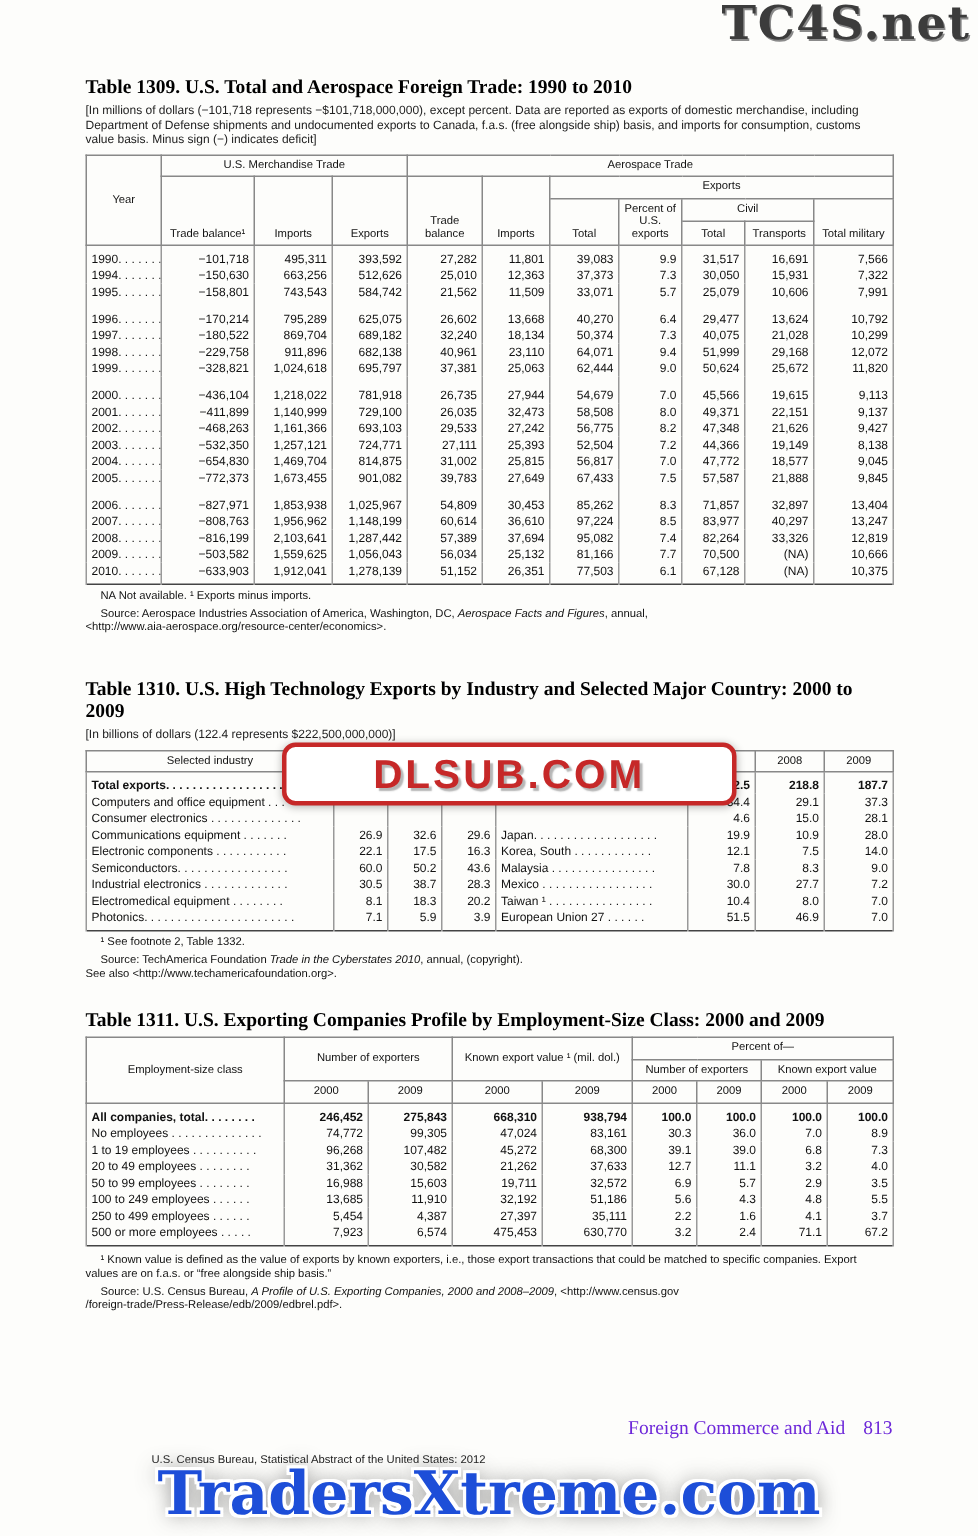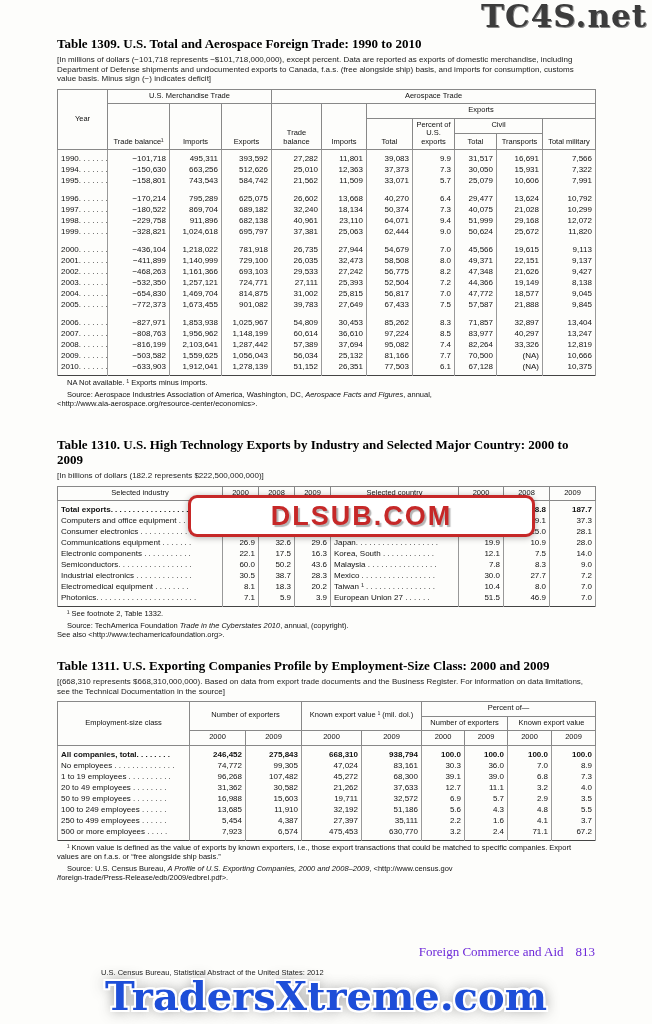--- a/index.html
+++ b/index.html
@@ -9,21 +9,21 @@
     background:#fdfdfb; overflow:hidden; color:#111;
     font-family:"Liberation Sans", sans-serif;
   }
   .tbl-block { position:absolute; left:57px; width:538px; }
   #b1309 { top:36px; }
   #b1310 { top:437px; }
   #b1311 { top:658px; }
 
   .tbl-title {
     font-family:"Liberation Serif", serif; font-weight:bold;
-    font-size:13px; line-height:15px; margin:0 0 4px 0; color:#000;
+    font-size:13px; line-height:15px; margin:14px 0 4px 0; color:#000;
   }
   .tbl-intro { font-size:8px; line-height:9.5px; margin:0 0 5px 0; color:#222; }
 
   table { border-collapse:collapse; table-layout:fixed; width:538px; border:1px solid #444; }
   thead { border-bottom:1px solid #444; }
   th {
     font-weight:normal; font-size:7.5px; line-height:8.5px; text-align:center;
     vertical-align:bottom; padding:2px 2px 3px 2px; border:1px solid #888; color:#111;
   }
   th.g { vertical-align:middle; }
@@ -41,21 +41,21 @@
   .fn { font-size:7.5px; line-height:9.5px; margin:2px 16px 0 0; text-indent:10px; color:#111; }
   .fn:first-of-type { margin-top:4px; }
   .it { font-style:italic; }
 
   .wm-top {
     position:absolute; top:-2px; right:5px; z-index:6;
     font-family:"DejaVu Serif", serif; font-weight:bold; font-size:31px;
     letter-spacing:1px; color:#3c3c3c; text-shadow:1px 1px 0 #8a8a8a;
   }
   .wm-mid {
-    position:absolute; left:188px; top:495px; width:347px; height:42px; z-index:5;
+    position:absolute; left:188px; top:495px; width:303px; height:42px; z-index:5;
     background:#ffffff; border:3px solid #c62828; border-radius:9px;
     display:flex; align-items:center; justify-content:center;
     font-family:"Liberation Sans", sans-serif; font-weight:bold; font-size:27px;
     letter-spacing:2px; color:#c62828;
     text-shadow:2px 2px 1px rgba(120,120,120,.55);
     box-shadow:0 1px 6px rgba(0,0,0,.3);
   }
   .wm-bottom {
     position:absolute; left:0; right:0; top:972px; z-index:6; text-align:center;
     font-family:"DejaVu Serif", serif; font-weight:bold; font-size:40px; color:#1d4ed8;
@@ -356,21 +356,21 @@
             <td class="num">10,375</td>
           </tr>
         </tbody>
     </table>
     <p class="fn">NA Not available.  ¹ Exports minus imports.</p>
     <p class="fn"><span>Source: Aerospace Industries Association of America, Washington, DC, </span><span class="it">Aerospace Facts and Figures</span><span>, annual,</span><br><span>&lt;http://www.aia-aerospace.org/resource-center/economics&gt;.</span></p>
   </section>
 
   <section class="tbl-block" id="b1310">
     <h2 class="tbl-title">Table 1310. U.S. High Technology Exports by Industry and Selected Major Country: 2000 to 2009</h2>
-    <p class="tbl-intro">[In billions of dollars (182.2 represents $222,500,000,000)]</p>
+    <p class="tbl-intro">[In billions of dollars (122.4 represents $222,500,000,000)]</p>
     <table>
       <colgroup>
         <col style="width:165px">
           <col style="width:36px">
           <col style="width:36px">
           <col style="width:36px">
         <col style="width:128px">
           <col style="width:45px">
           <col style="width:46px">
           <col style="width:46px">
@@ -479,21 +479,20 @@
             <td class="num">7.0</td>
           </tr>
         </tbody>
     </table>
     <p class="fn">¹ See footnote 2, Table 1332.</p>
     <p class="fn"><span>Source: TechAmerica Foundation </span><span class="it">Trade in the Cyberstates 2010</span><span>, annual, (copyright).</span><br><span>See also &lt;http://www.techamericafoundation.org&gt;.</span></p>
   </section>
 
   <section class="tbl-block" id="b1311">
     <h2 class="tbl-title">Table 1311. U.S. Exporting Companies Profile by Employment-Size Class: 2000 and 2009</h2>
-    <p class="tbl-intro">[(668,310 represents $668,310,000,000). Based on data from export trade documents and the Business Register. For information on data limitations, see the Technical Documentation in the source]</p>
     <table>
       <colgroup>
         <col style="width:132px">
           <col style="width:56px">
           <col style="width:56px">
           <col style="width:60px">
         <col style="width:60px">
           <col style="width:43px">
           <col style="width:43px">
           <col style="width:44px">

